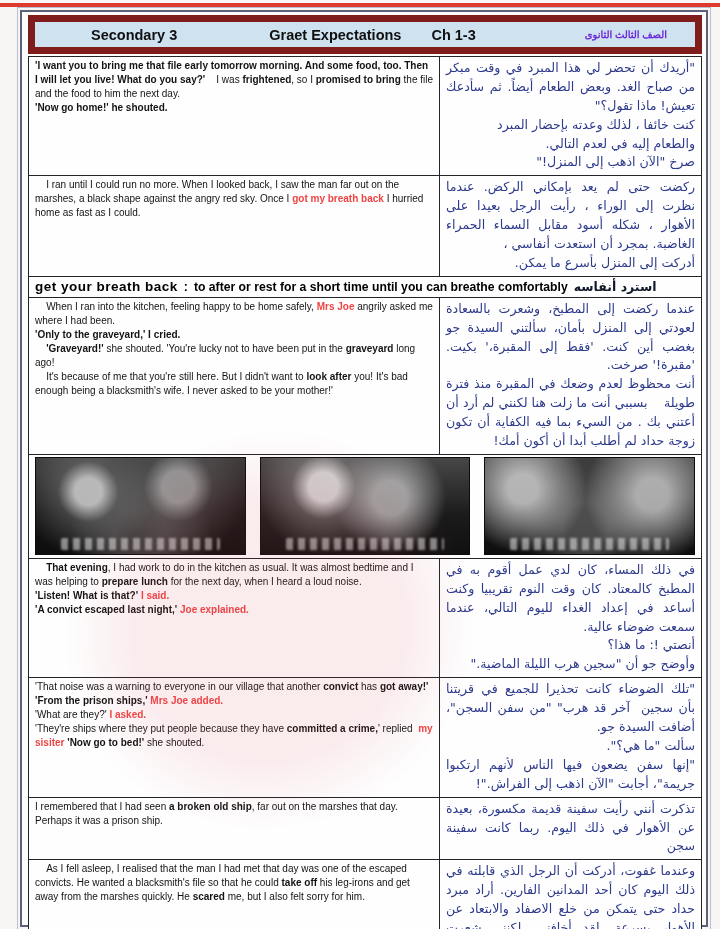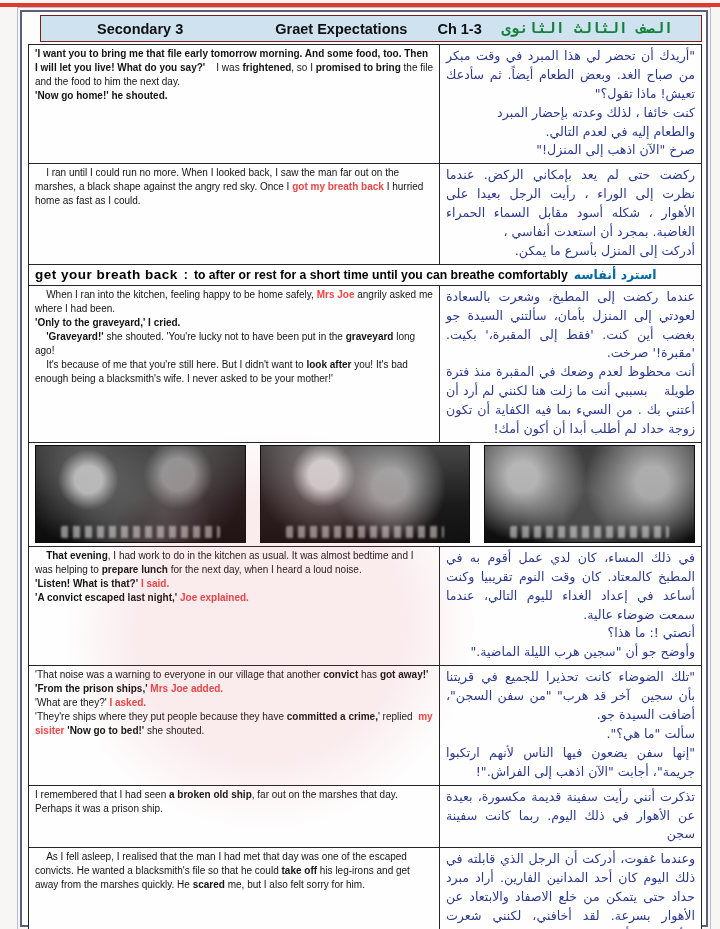--- a/index.html
+++ b/index.html
@@ -10,47 +10,46 @@
     -webkit-font-smoothing:antialiased;
   }
   .top-red-line{position:absolute;top:3px;left:0;width:720px;height:4px;background:#de3a2e;}
   .page-frame{
     position:absolute;top:10px;left:20px;right:12px;bottom:2px;
     border:2px solid #5a6178;outline:1px solid #b9bfd0;outline-offset:2px;
     background:#fdfdfc;padding:3px 4px 0 6px;box-sizing:border-box;
   }
   .header-bar{
     display:flex;align-items:center;
-    background:#cfe2f0;border:1px solid #7f1d1d;
+    background:#cfe2f0;border:7px solid #7f1d1d;
     height:25px;font-size:14.5px;font-weight:bold;color:#101010;
     margin-bottom:2px;
-    margin-left:12px;
   }
   .h-left{margin-left:56px;}
   .h-title{margin-left:92px;}
   .h-ch{margin-left:30px;}
-  .h-ar{margin-left:auto;margin-right:28px;color:#15803d;font-family:Liberation Mono, monospace;font-size:15px;}
+  .h-ar{margin-left:auto;margin-right:28px;color:#6d28d9;font-family:Liberation Serif, serif;font-size:10px;}
   table.doc{border-collapse:collapse;width:100%;background:#fff;table-layout:fixed;}
   table.doc td{border:1px solid #24242b;vertical-align:top;padding:2px 6px 3px 6px;background:#fefefe;}
   td.en-cell{width:61.5%;font-size:10px;line-height:1.4;color:#131313;}
   td.ar-cell{
     width:38.5%;direction:rtl;text-align:justify;
     font-family:"DejaVu Sans",sans-serif;font-weight:bold;
     font-size:12.6px;line-height:1.5;color:#2d3a8c;
   }
   .para{white-space:pre-wrap;}
   .seg-r{font-weight:400;}
   .seg-b{font-weight:700;}
   .seg-m{font-weight:700;color:#ef4444;}
   td.def-cell{font-size:12.3px;padding:3px 6px;}
   .def-line{display:flex;align-items:baseline;gap:6px;white-space:nowrap;}
   .def-term{font-weight:700;font-size:13.5px;letter-spacing:.5px;}
   .def-colon{font-weight:700;}
   .def-text{font-weight:700;font-size:12.2px;}
-  .def-ar{font-family:"DejaVu Sans",sans-serif;font-weight:700;color:#0369a1;font-size:12.5px;margin-right:2px;}
+  .def-ar{font-family:"DejaVu Sans",sans-serif;font-weight:700;color:#0f172a;font-size:12.5px;margin-right:2px;}
   td.film-cell{padding:3px 2px;background:#fff;}
   .film-strip{display:flex;gap:14px;justify-content:space-between;}
   .film-still{
     flex:1;height:96px;position:relative;border:1px solid #0c0c0c;
     background:
       radial-gradient(circle at 25% 35%, rgba(210,210,210,.85) 0 8%, rgba(150,150,150,.35) 18%, transparent 40%),
       radial-gradient(circle at 68% 30%, rgba(190,190,190,.7) 0 10%, rgba(120,120,120,.3) 22%, transparent 45%),
       radial-gradient(circle at 50% 80%, rgba(90,90,90,.6) 0 20%, transparent 55%),
       linear-gradient(180deg,#3a3a3a 0%,#161616 55%,#0d0d0d 100%);
   }

